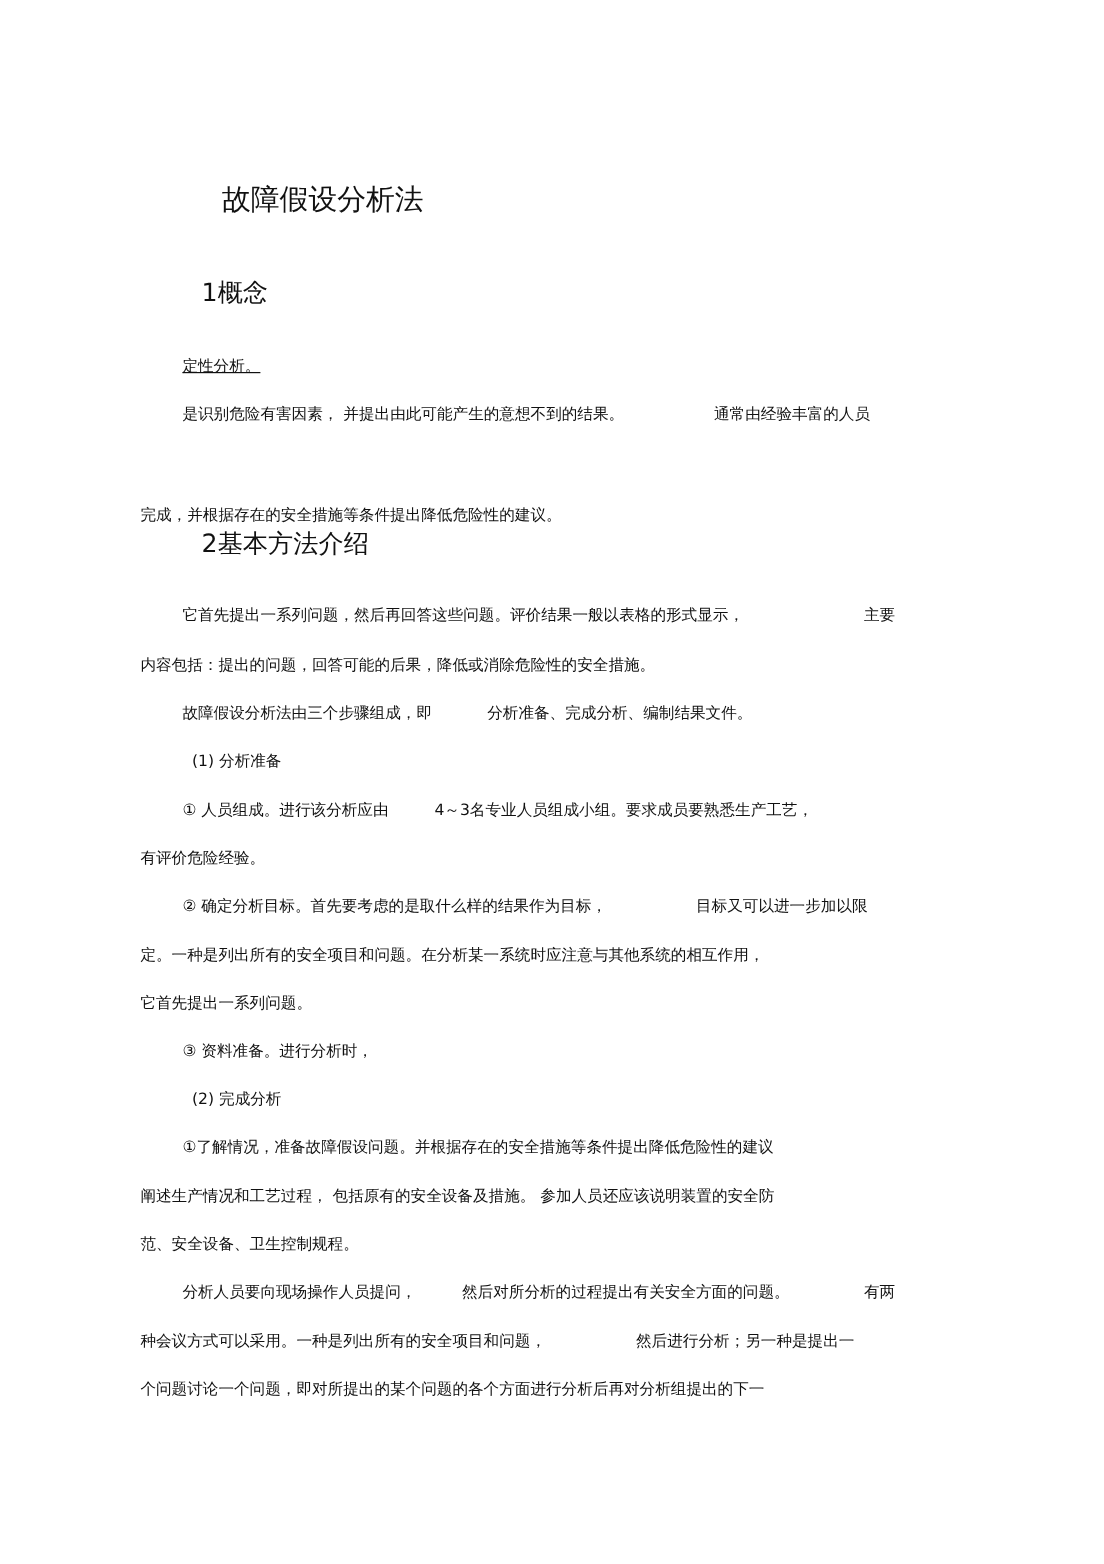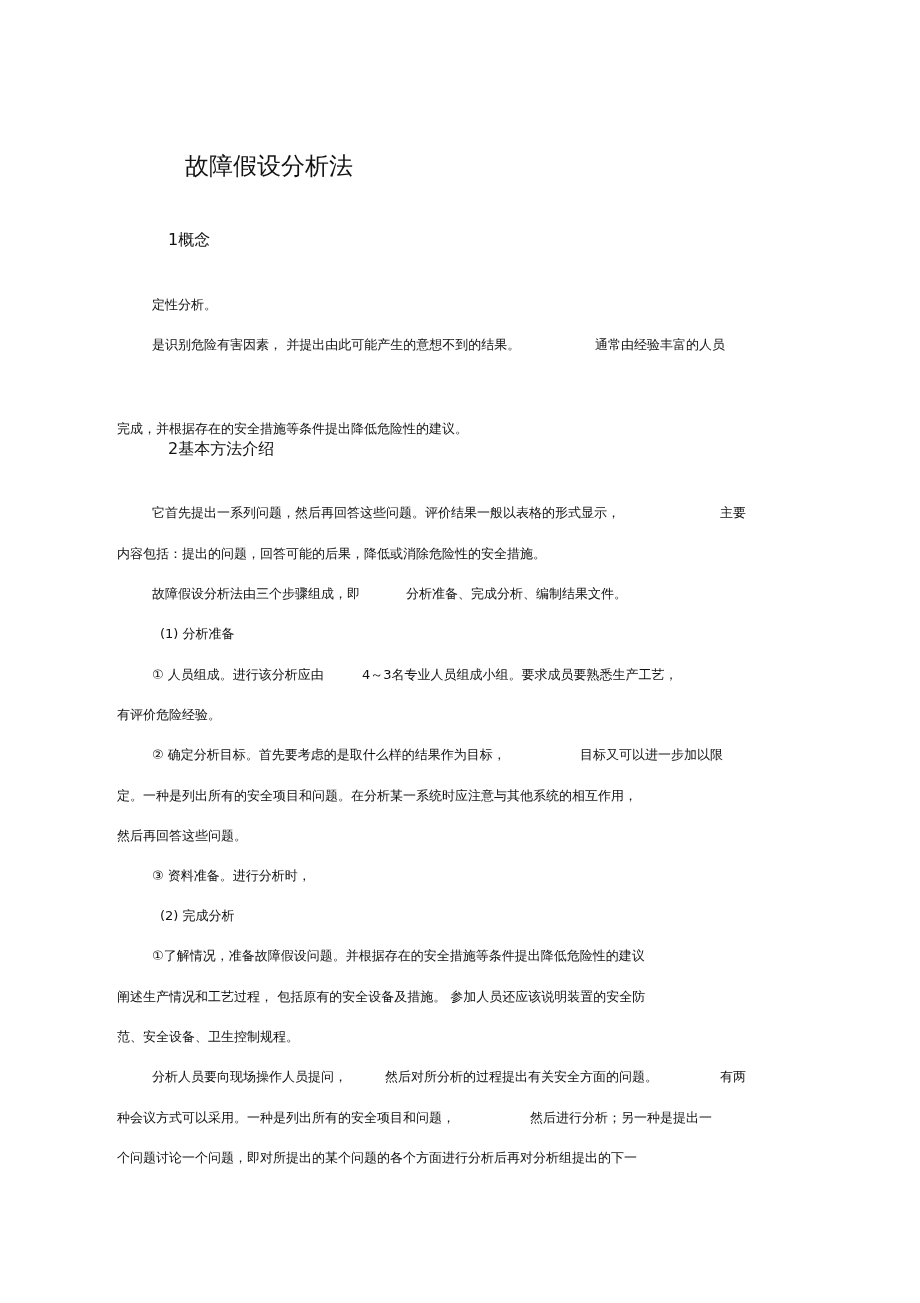--- a/index.html
+++ b/index.html
@@ -1,47 +1,47 @@
 <!DOCTYPE html>
 <html><head>
 <meta charset="utf-8">
 <style>
   html, body { margin:0; padding:0; background:#ffffff; }
   body { width:920px; height:1303px; position:relative; overflow:hidden;
          font-family:"DejaVu Sans", "Liberation Sans", sans-serif; color:#111; }
   .t { position:absolute; white-space:nowrap; }
   .title { font-size:24px; }
-  .h2 { font-size:16px; }
+  .h2 { font-size:21px; }
   .p { font-size:13px; }
 </style>
 </head>
 <body>
 
 <div>
   <div class="t title" style="left:185px;top:150px;">故障假设分析法</div>
   <div class="t h2" style="left:168px;top:230px;">1概念</div>
   <div class="t h2" style="left:168px;top:439px;">2基本方法介绍</div>
   <div id="lines">
-      <div class="t p" style="left: 152px; top: 296px;">定性分析。</div>
+      <div class="t p" style="left: 152px; top: 296px; text-decoration: underline;">定性分析。</div>
       <div class="t p" style="left: 152px; top: 336px;">是识别危险有害因素，  并提出由此可能产生的意想不到的结果。</div>
       <div class="t p" style="left: 595px; top: 336px;">通常由经验丰富的人员</div>
       <div class="t p" style="left: 117px; top: 377px; margin-top: 43px;">完成，并根据存在的安全措施等条件提出降低危险性的建议。</div>
       <div class="t p" style="left: 152px; top: 504px;">它首先提出一系列问题，然后再回答这些问题。评价结果一般以表格的形式显示，</div>
       <div class="t p" style="left: 720px; top: 504px;">主要</div>
       <div class="t p" style="left: 117px; top: 545px;">内容包括：提出的问题，回答可能的后果，降低或消除危险性的安全措施。</div>
       <div class="t p" style="left: 152px; top: 585px;">故障假设分析法由三个步骤组成，即</div>
       <div class="t p" style="left: 406px; top: 585px; text-align: right;">分析准备、完成分析、编制结果文件。</div>
       <div class="t p" style="left: 160px; top: 625px;">(1)  分析准备</div>
       <div class="t p" style="left: 152px; top: 666px;">①  人员组成。进行该分析应由</div>
       <div class="t p" style="left: 362px; top: 666px;">4～3名专业人员组成小组。要求成员要熟悉生产工艺，</div>
       <div class="t p" style="left: 117px; top: 706px;">有评价危险经验。</div>
       <div class="t p" style="left: 152px; top: 746px;">②  确定分析目标。首先要考虑的是取什么样的结果作为目标，</div>
       <div class="t p" style="left: 580px; top: 746px;">目标又可以进一步加以限</div>
       <div class="t p" style="left: 117px; top: 787px;">定。一种是列出所有的安全项目和问题。在分析某一系统时应注意与其他系统的相互作用，</div>
-      <div class="t p" style="left: 117px; top: 827px;">然后再回答这些问题。</div>
+      <div class="t p" style="left: 117px; top: 827px;">它首先提出一系列问题。</div>
       <div class="t p" style="left: 152px; top: 867px;">③  资料准备。进行分析时，</div>
       <div class="t p" style="left: 160px; top: 907px;">(2)  完成分析</div>
       <div class="t p" style="left: 152px; top: 947px;">①了解情况，准备故障假设问题。并根据存在的安全措施等条件提出降低危险性的建议</div>
       <div class="t p" style="left: 117px; top: 988px;">阐述生产情况和工艺过程，  包括原有的安全设备及措施。  参加人员还应该说明装置的安全防</div>
       <div class="t p" style="left: 117px; top: 1028px;">范、安全设备、卫生控制规程。</div>
       <div class="t p" style="left: 152px; top: 1068px;">分析人员要向现场操作人员提问，</div>
       <div class="t p" style="left: 385px; top: 1068px;">然后对所分析的过程提出有关安全方面的问题。</div>
       <div class="t p" style="left: 720px; top: 1068px;">有两</div>
       <div class="t p" style="left: 117px; top: 1109px; text-align: center;">种会议方式可以采用。一种是列出所有的安全项目和问题，</div>
       <div class="t p" style="left: 530px; top: 1109px;">然后进行分析；另一种是提出一</div>

